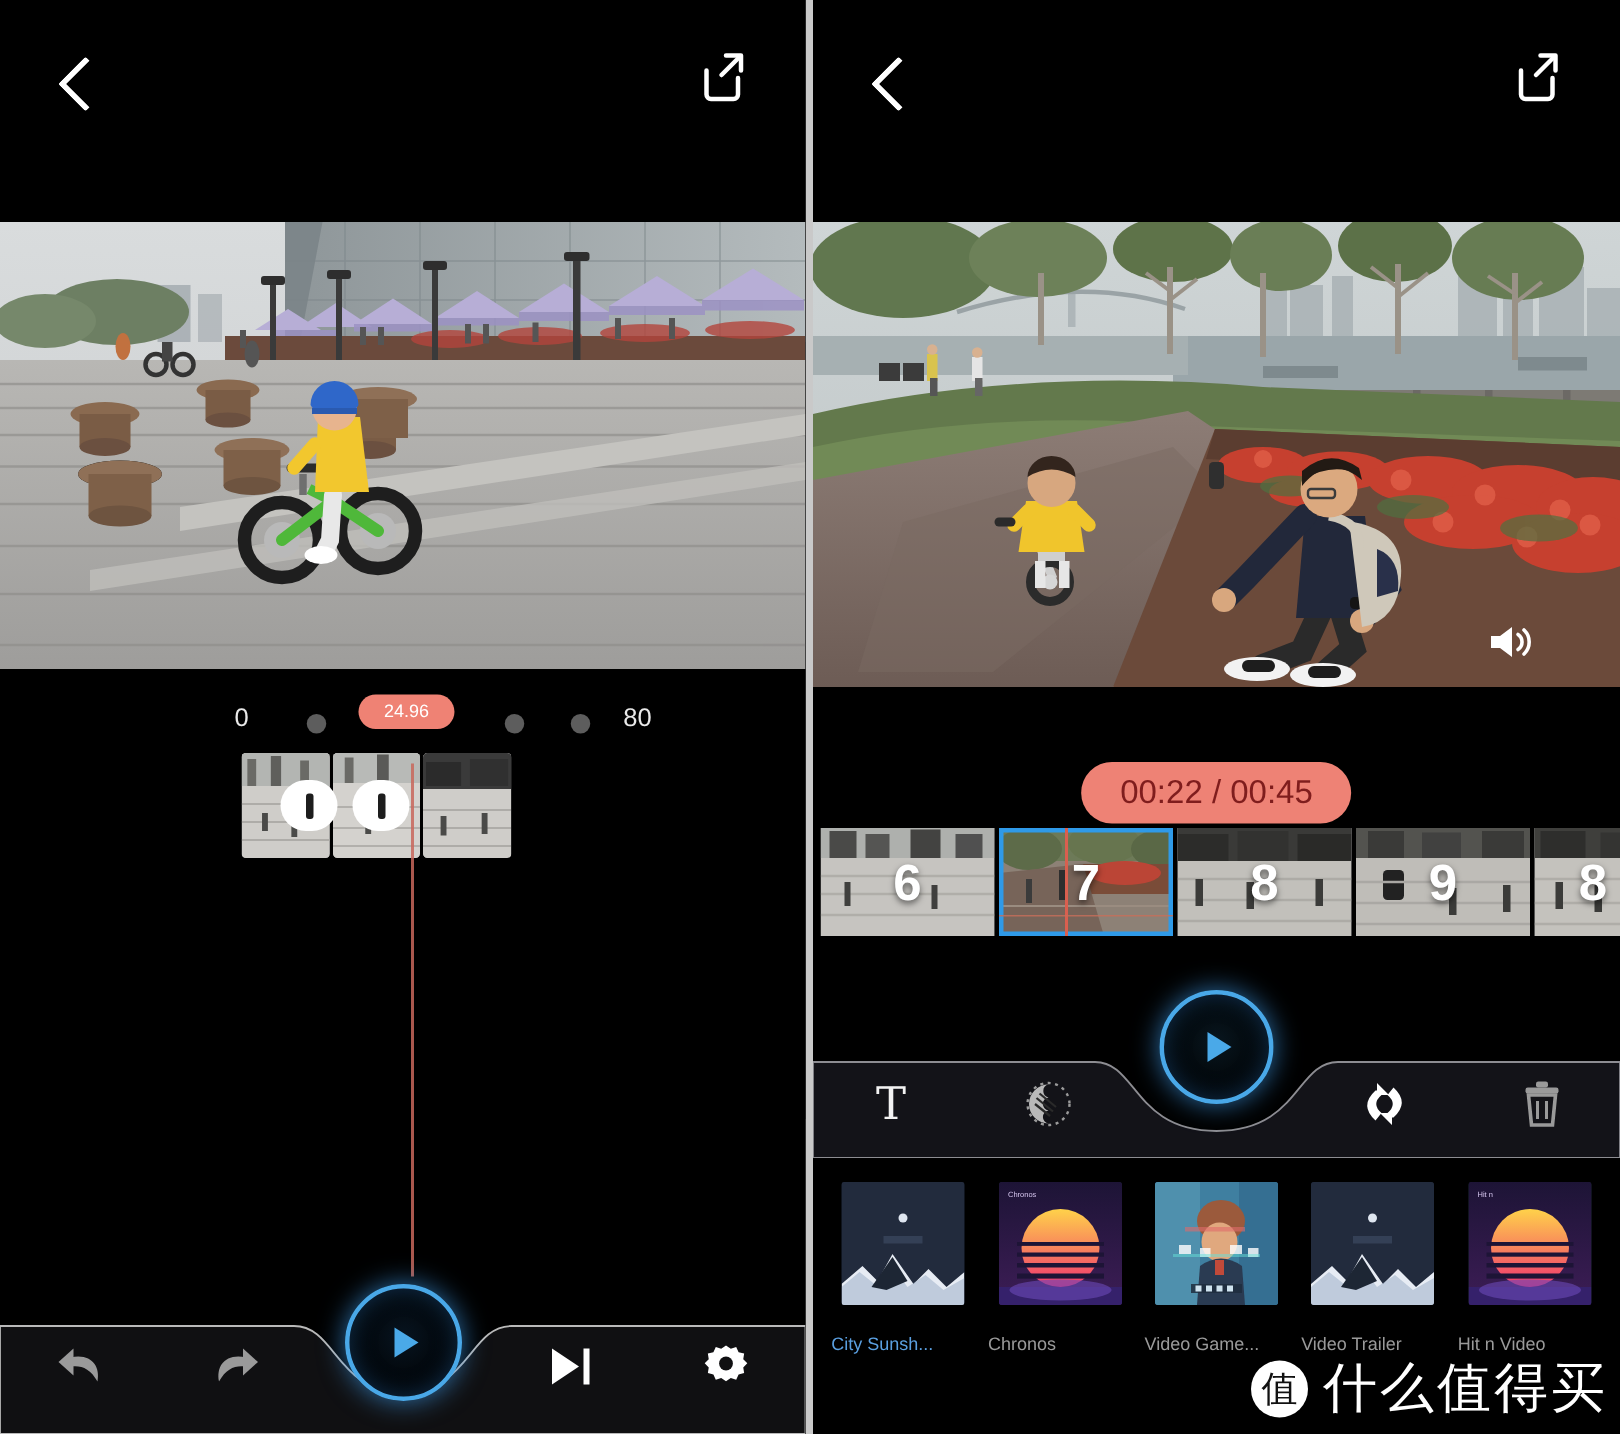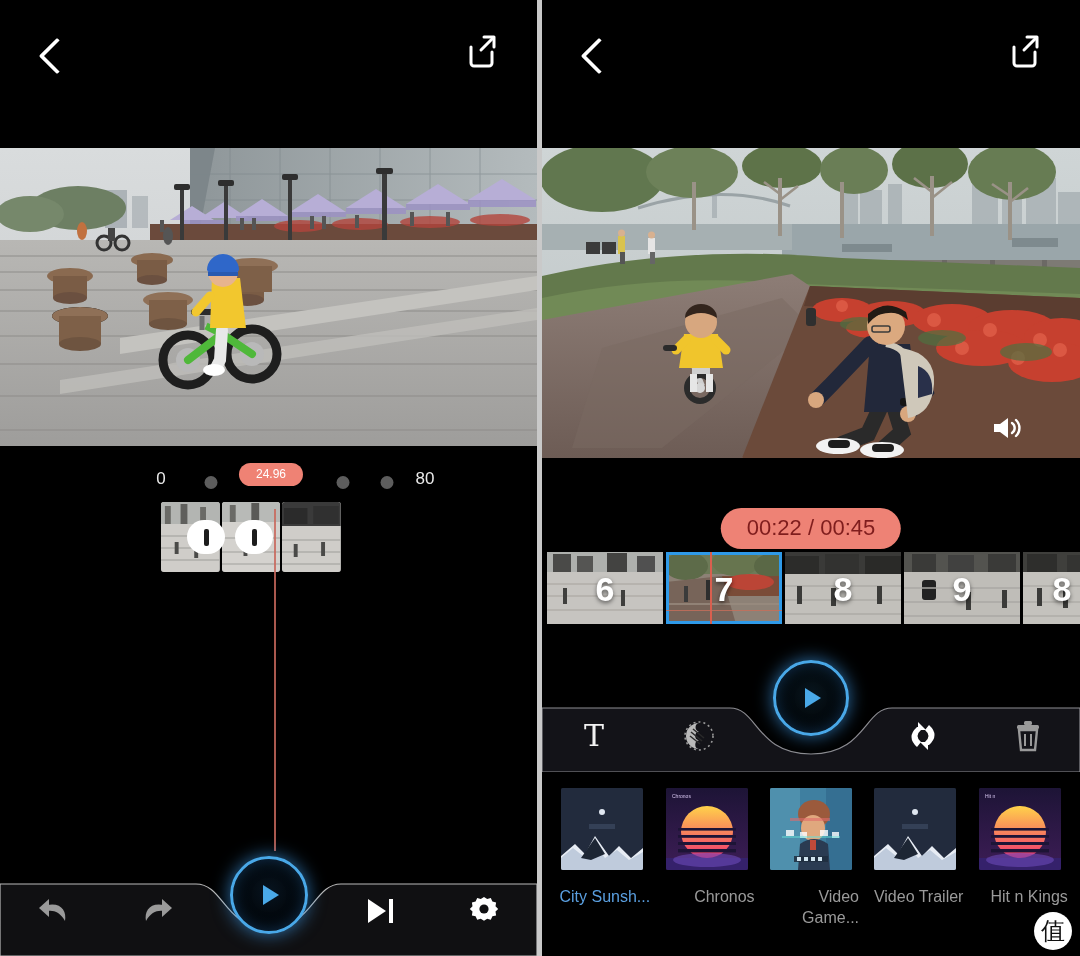--- a/index.html
+++ b/index.html
@@ -136,21 +136,21 @@
     display:flex; padding:0 8px; gap:0;
   }
   .preset{
     flex:1 1 0; display:flex; flex-direction:column; align-items:center; cursor:pointer;
   }
   .preset .card{
     width:82px; height:82px; overflow:hidden; border-radius:2px; background:#1b2436;
   }
   .preset .card svg{ display:block; width:82px; height:82px; }
   .preset .label{
-    margin-top:16px; text-align:right; font-size:16px; line-height:21px;
+    margin-top:16px; text-align:left; font-size:12px; line-height:21px;
     color:#9a9a9a; width:96px;
   }
   .preset .label.active{ color:#5a9fe0; }
 
   .watermark{
     position:absolute; right:8px; bottom:6px; display:flex; align-items:center;
     gap:10px; z-index:9;
   }
   .wm-badge{
     width:38px; height:38px; border-radius:50%; background:#fff;
@@ -891,21 +891,22 @@
                 <rect x="12" y="47" width="58" height="2.8"></rect>
               <rect x="12" y="54" width="58" height="3"></rect>
                 <rect x="12" y="61" width="58" height="3.4"></rect>
             </g>
             <rect y="70" width="82" height="12" fill="#35216b"></rect>
             <ellipse cx="41" cy="72" rx="34" ry="7" fill="#6a49b8" opacity=".6"></ellipse>
             <text x="6" y="10" font-size="5" fill="#d6c6ef" font-family="Liberation Sans, sans-serif">Hit n</text>
           </svg>
         </div>
         <div class="label">Hit n
-Kings</div>
+Video</div>
       </div>
     </div>
 
     <div class="watermark">
       <div class="wm-badge">值</div>
+      <div class="wm-text">什么值得买</div>
     </div>
   </div>
 </div>
 
 </body></html>

